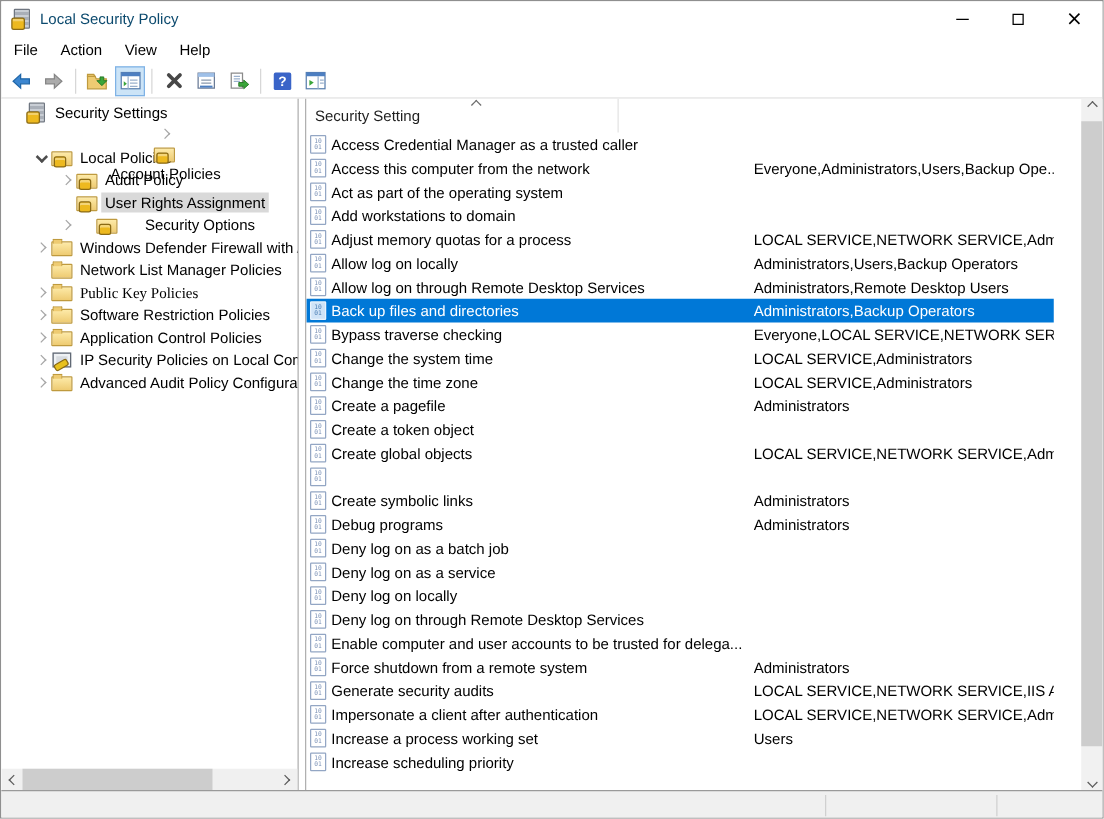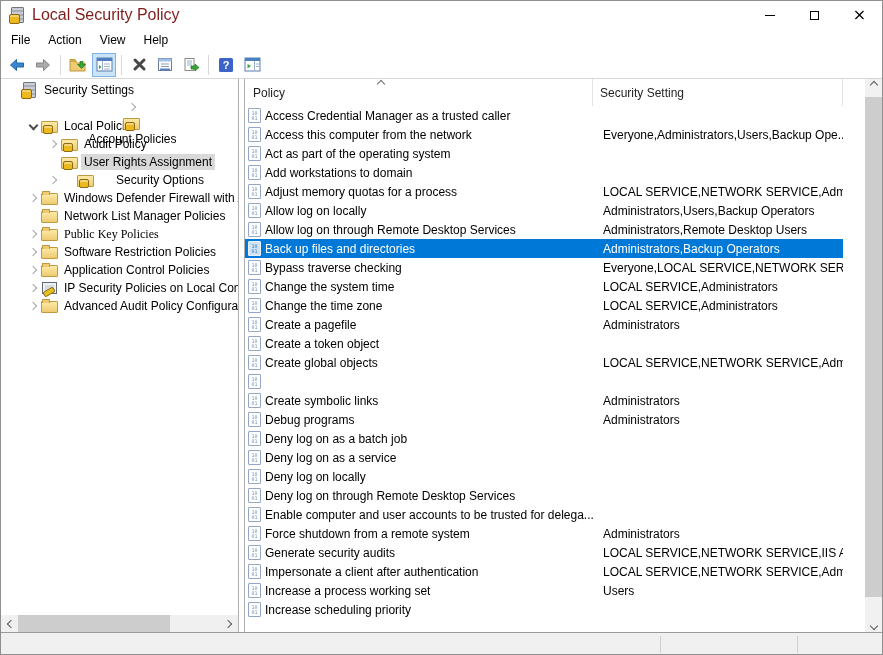--- a/index.html
+++ b/index.html
@@ -7,21 +7,21 @@
   body { font-family:"Liberation Sans","DejaVu Sans",sans-serif; font-size:12px; color:#000; }
   .window { width:883px; height:655px; background:#fff; border:1px solid #8f8f8f; position:relative; overflow:hidden; }
 
   
   .titlebar { height:28px; display:flex; align-items:center; background:#fff; }
   .app-icon { position:relative; width:17px; height:16px; margin:0 6px 0 8px; flex:none; }
   .security-root-icon::before { content:""; position:absolute; left:2px; top:0; width:11px; height:14px;
      background:repeating-linear-gradient(#c9ced5 0 2px,#a9afb8 2px 4px); border:1px solid #6f7680; border-radius:1px; }
   .security-root-icon::after { content:""; position:absolute; left:0px; top:7px; width:9px; height:8px;
      background:#edb91f; border:1px solid #8a6a15; border-radius:2px; box-shadow:inset 0 2px 0 rgba(255,255,255,.35); }
-  .title-text { flex:1; font-size:16px; color:#7f1d1d; }
+  .title-text { flex:1; font-size:12px; color:#0c4a6e; }
   .win-btn { width:45px; height:28px; display:flex; align-items:center; justify-content:center; flex:none; }
   .glyph-min { width:10px; border-top:1px solid #000; display:block; }
   .glyph-max { width:9px; height:9px; border:1px solid #000; display:block; }
   .glyph-close { font-size:16px; line-height:1; color:#000; font-family:"DejaVu Sans",sans-serif; }
 
   
   .menubar { height:22px; display:flex; align-items:center; padding-left:1px; background:#fff; }
   .menu-item { padding:3px 9px; }
 
   
@@ -279,23 +279,20 @@
             <span class="sb-right"></span>
           </span>
       </div>
     </div>
 
     <div class="pane-gap"></div>
 
     <div class="right-pane">
       <div class="lheader">
         <span class="sort-caret"></span>
-        <div class="hcell hcell1">
-          <span>Policy</span>
-        </div>
         <div class="hcell hcell2">
           <span>Security Setting</span>
         </div>
       </div>
       <div class="lbody">
           <div class="lrow">
     <span class="picon"></span>
     <span class="pname">Access Credential Manager as a trusted caller</span>
     <span class="psetting"></span>
   </div>

